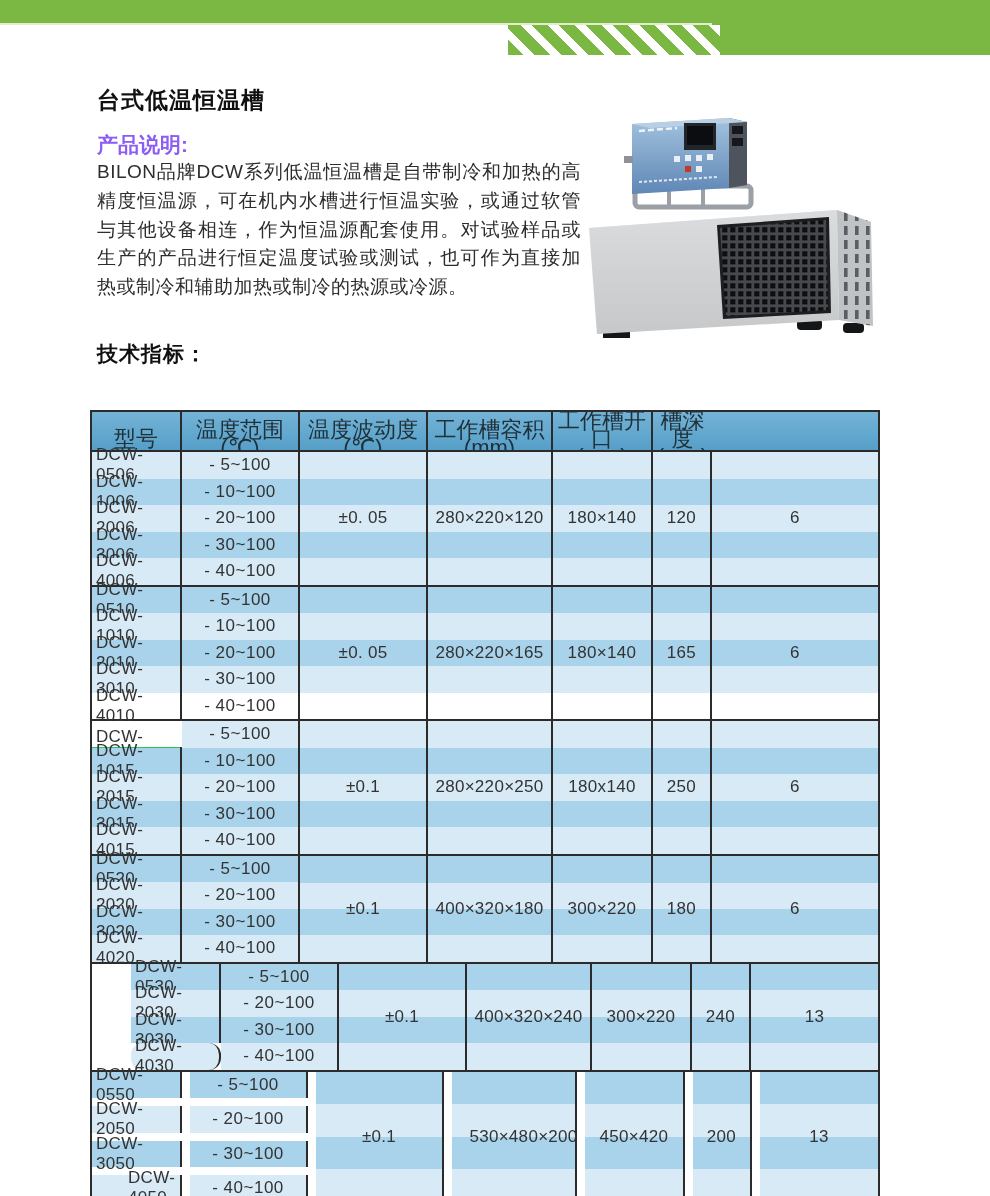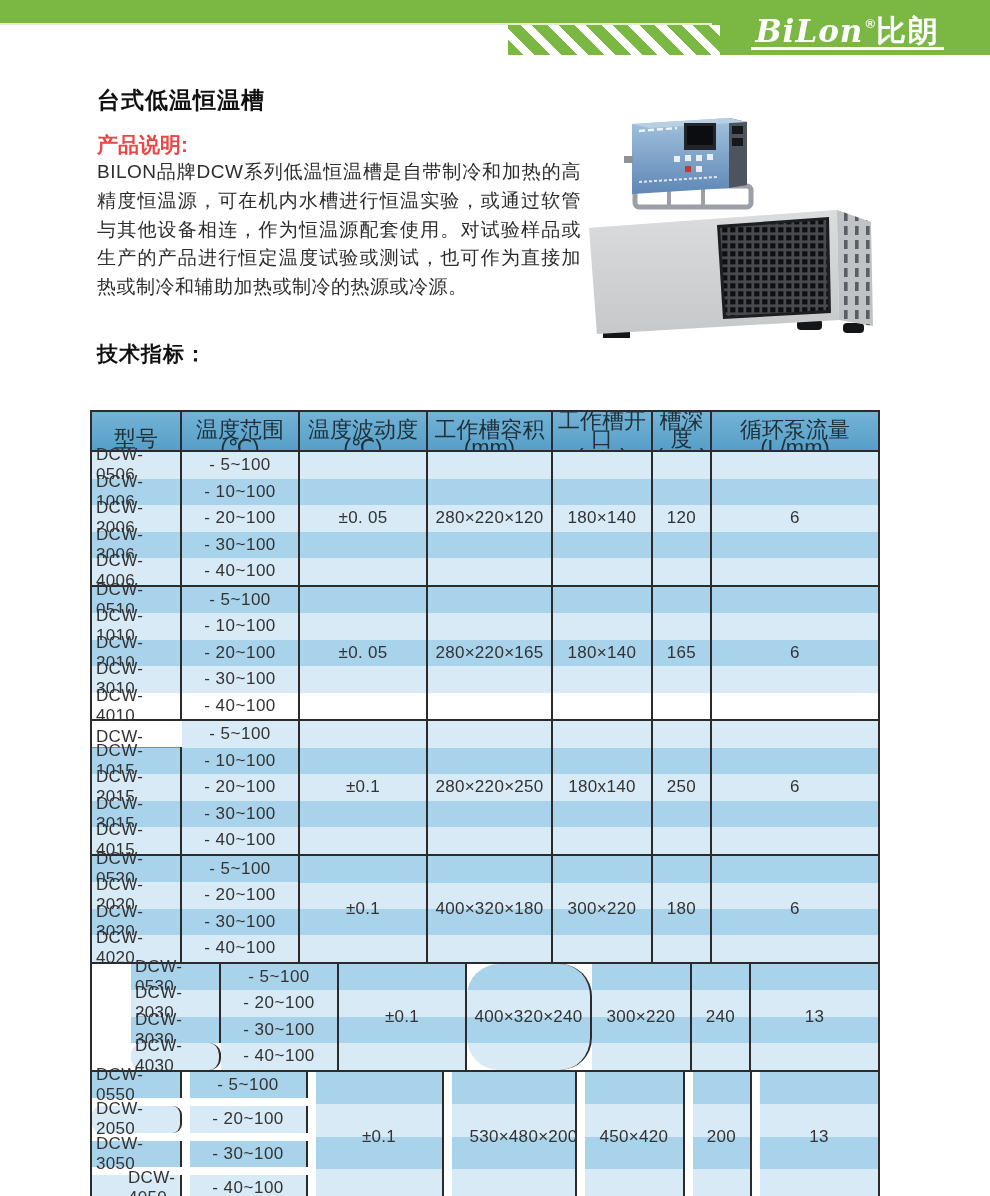--- a/index.html
+++ b/index.html
@@ -19,21 +19,21 @@
           border-bottom:3px solid #ffffff; padding:0 4px 1px 4px; white-space:nowrap;
           display:flex; align-items:flex-end; }
   .logo-script { font-family:"DejaVu Serif","Liberation Serif",serif; font-style:italic;
                  font-weight:bold; font-size:31px; line-height:30px; letter-spacing:1px; }
   .logo-reg { font-size:13px; line-height:13px; margin:0 1px 16px 2px; font-weight:bold; }
   .logo-cn { font-size:30px; line-height:30px; font-weight:bold; letter-spacing:2px;
              font-family:"DejaVu Sans","Liberation Sans",sans-serif; }
 
   
   .title { position:absolute; left:97px; top:85px; font-size:23px; font-weight:bold; color:#111; letter-spacing:1px; }
-  .desc-heading { position:absolute; left:97px; top:131px; font-size:21px; font-weight:bold; color:#ef4444; }
+  .desc-heading { position:absolute; left:97px; top:131px; font-size:21px; font-weight:bold; color:#8b5cf6; }
   .description { position:absolute; left:97px; top:158px; width:484px; font-size:19px;
                  line-height:28.8px; color:#2d2d2d; text-align:justify; letter-spacing:0.5px; }
   .tech-heading { position:absolute; left:97px; top:340px; font-size:21px; font-weight:bold; color:#111; letter-spacing:1px; }
 
   
   .product { position:absolute; left:577px; top:98px; width:400px; height:240px; }
 
   
   .spec-table { position:absolute; left:90px; top:410px; width:790px;
                 border:2px solid #2b2b2b; color:#333; }
@@ -53,25 +53,20 @@
   .cell.val.last { border-right:none; }
 </style>
 </head>
 <body>
 
 <div class="page">
 
   <div class="bar-main"></div>
   <div class="bar-right"></div>
   <div class="bar-stripes"></div>
-  <div class="logo">
-    <span class="logo-script">BiLon</span>
-    <span class="logo-reg">®</span>
-    <span class="logo-cn">比朗</span>
-  </div>
 
   <div class="title">台式低温恒温槽</div>
   <div class="desc-heading">产品说明:</div>
   <div class="description">BILON品牌DCW系列低温恒温槽是自带制冷和加热的高精度恒温源，可在机内水槽进行恒温实验，或通过软管与其他设备相连，作为恒温源配套使用。对试验样品或生产的产品进行恒定温度试验或测试，也可作为直接加热或制冷和辅助加热或制冷的热源或冷源。</div>
   <div class="tech-heading">技术指标：</div>
 
   <div class="product">
     <svg viewBox="0 0 400 240" width="400" height="240">
       <defs>
         <linearGradient id="frontg" x1="0" y1="0" x2="0" y2="1">
@@ -148,24 +143,20 @@
           <div>(mm)</div>
         </div>
         <div class="th">
           <div>工作槽开口</div>
           <div>(mm)</div>
         </div>
         <div class="th">
           <div>槽深度</div>
           <div>(mm)</div>
         </div>
-        <div class="th">
-          <div>循环泵流量</div>
-          <div>(L/mm)</div>
-        </div>
       </div>
       <div class="tgroup" style="grid-template-rows: repeat(5, 26.5px);">
         <div class="cell model" style="grid-area: 1 / 1; background: rgb(215, 234, 246);">DCW-0506</div>
         <div class="cell range" style="grid-area: 1 / 2; background: rgb(215, 234, 246);">- 5~100</div>
         <div class="cell model" style="grid-area: 2 / 1; background: rgb(168, 211, 235);">DCW-1006</div>
         <div class="cell range" style="grid-area: 2 / 2; background: rgb(168, 211, 235);">- 10~100</div>
         <div class="cell model" style="grid-area: 3 / 1; background: rgb(215, 234, 246);">DCW-2006</div>
         <div class="cell range" style="grid-area: 3 / 2; background: rgb(215, 234, 246);">- 20~100</div>
         <div class="cell model" style="grid-area: 4 / 1; background: rgb(168, 211, 235);">DCW-3006</div>
         <div class="cell range" style="grid-area: 4 / 2; background: rgb(168, 211, 235);">- 30~100</div>
@@ -229,29 +220,29 @@
       <div class="tgroup" style="grid-template-rows: repeat(4, 26.5px); padding-left: 39px;">
         <div class="cell model" style="grid-area: 1 / 1; background: rgb(168, 211, 235);">DCW-0530</div>
         <div class="cell range" style="grid-area: 1 / 2; background: rgb(168, 211, 235);">- 5~100</div>
         <div class="cell model" style="grid-area: 2 / 1; background: rgb(215, 234, 246);">DCW-2030</div>
         <div class="cell range" style="grid-area: 2 / 2; background: rgb(215, 234, 246);">- 20~100</div>
         <div class="cell model" style="grid-area: 3 / 1; background: rgb(168, 211, 235);">DCW-3030</div>
         <div class="cell range" style="grid-area: 3 / 2; background: rgb(168, 211, 235);">- 30~100</div>
         <div class="cell model" style="grid-area: 4 / 1; background: rgb(215, 234, 246); border-radius: 12px;">DCW-4030</div>
         <div class="cell range" style="grid-area: 4 / 2; background: rgb(215, 234, 246);">- 40~100</div>
         <div class="cell val" style="grid-area: 1 / 3 / span 4; background: linear-gradient(rgb(168, 211, 235) 0%, rgb(168, 211, 235) 25%, rgb(215, 234, 246) 25%, rgb(215, 234, 246) 50%, rgb(168, 211, 235) 50%, rgb(168, 211, 235) 75%, rgb(215, 234, 246) 75%, rgb(215, 234, 246) 100%);">±0.1</div>
-        <div class="cell val" style="grid-area: 1 / 4 / span 4; background: linear-gradient(rgb(168, 211, 235) 0%, rgb(168, 211, 235) 25%, rgb(215, 234, 246) 25%, rgb(215, 234, 246) 50%, rgb(168, 211, 235) 50%, rgb(168, 211, 235) 75%, rgb(215, 234, 246) 75%, rgb(215, 234, 246) 100%); border-radius: 32px;">400×320×240</div>
+        <div class="cell val" style="grid-area: 1 / 4 / span 4; background: linear-gradient(rgb(168, 211, 235) 0%, rgb(168, 211, 235) 25%, rgb(215, 234, 246) 25%, rgb(215, 234, 246) 50%, rgb(168, 211, 235) 50%, rgb(168, 211, 235) 75%, rgb(215, 234, 246) 75%, rgb(215, 234, 246) 100%);">400×320×240</div>
         <div class="cell val" style="grid-area: 1 / 5 / span 4; background: linear-gradient(rgb(168, 211, 235) 0%, rgb(168, 211, 235) 25%, rgb(215, 234, 246) 25%, rgb(215, 234, 246) 50%, rgb(168, 211, 235) 50%, rgb(168, 211, 235) 75%, rgb(215, 234, 246) 75%, rgb(215, 234, 246) 100%);">300×220</div>
         <div class="cell val" style="grid-area: 1 / 6 / span 4; background: linear-gradient(rgb(168, 211, 235) 0%, rgb(168, 211, 235) 25%, rgb(215, 234, 246) 25%, rgb(215, 234, 246) 50%, rgb(168, 211, 235) 50%, rgb(168, 211, 235) 75%, rgb(215, 234, 246) 75%, rgb(215, 234, 246) 100%);">240</div>
         <div class="cell val last" style="grid-area: 1 / 7 / span 4; background: linear-gradient(rgb(168, 211, 235) 0%, rgb(168, 211, 235) 25%, rgb(215, 234, 246) 25%, rgb(215, 234, 246) 50%, rgb(168, 211, 235) 50%, rgb(168, 211, 235) 75%, rgb(215, 234, 246) 75%, rgb(215, 234, 246) 100%);">13</div>
       </div>
       <div class="tgroup" style="grid-template-rows: repeat(4, 26.5px); gap: 8px;">
         <div class="cell model" style="grid-area: 1 / 1; background: rgb(168, 211, 235);">DCW-0550</div>
         <div class="cell range" style="grid-area: 1 / 2; background: rgb(168, 211, 235);">- 5~100</div>
-        <div class="cell model" style="grid-area: 2 / 1; background: rgb(215, 234, 246); border-radius: 9px;">DCW-2050</div>
+        <div class="cell model" style="grid-area: 2 / 1; background: rgb(215, 234, 246);">DCW-2050</div>
         <div class="cell range" style="grid-area: 2 / 2; background: rgb(215, 234, 246);">- 20~100</div>
         <div class="cell model" style="grid-area: 3 / 1; background: rgb(168, 211, 235);">DCW-3050</div>
         <div class="cell range" style="grid-area: 3 / 2; background: rgb(168, 211, 235);">- 30~100</div>
         <div class="cell model" style="grid-area: 4 / 1; background: rgb(215, 234, 246); padding-left: 36px;">DCW-4050</div>
         <div class="cell range" style="grid-area: 4 / 2; background: rgb(215, 234, 246);">- 40~100</div>
         <div class="cell val" style="grid-area: 1 / 3 / span 4; background: linear-gradient(rgb(168, 211, 235) 0%, rgb(168, 211, 235) 25%, rgb(215, 234, 246) 25%, rgb(215, 234, 246) 50%, rgb(168, 211, 235) 50%, rgb(168, 211, 235) 75%, rgb(215, 234, 246) 75%, rgb(215, 234, 246) 100%);">±0.1</div>
         <div class="cell val" style="grid-area: 1 / 4 / span 4; background: linear-gradient(rgb(168, 211, 235) 0%, rgb(168, 211, 235) 25%, rgb(215, 234, 246) 25%, rgb(215, 234, 246) 50%, rgb(168, 211, 235) 50%, rgb(168, 211, 235) 75%, rgb(215, 234, 246) 75%, rgb(215, 234, 246) 100%); padding-left: 20px;">530×480×200</div>
         <div class="cell val" style="grid-area: 1 / 5 / span 4; background: linear-gradient(rgb(168, 211, 235) 0%, rgb(168, 211, 235) 25%, rgb(215, 234, 246) 25%, rgb(215, 234, 246) 50%, rgb(168, 211, 235) 50%, rgb(168, 211, 235) 75%, rgb(215, 234, 246) 75%, rgb(215, 234, 246) 100%);">450×420</div>
         <div class="cell val" style="grid-area: 1 / 6 / span 4; background: linear-gradient(rgb(168, 211, 235) 0%, rgb(168, 211, 235) 25%, rgb(215, 234, 246) 25%, rgb(215, 234, 246) 50%, rgb(168, 211, 235) 50%, rgb(168, 211, 235) 75%, rgb(215, 234, 246) 75%, rgb(215, 234, 246) 100%);">200</div>
         <div class="cell val last" style="grid-area: 1 / 7 / span 4; background: linear-gradient(rgb(168, 211, 235) 0%, rgb(168, 211, 235) 25%, rgb(215, 234, 246) 25%, rgb(215, 234, 246) 50%, rgb(168, 211, 235) 50%, rgb(168, 211, 235) 75%, rgb(215, 234, 246) 75%, rgb(215, 234, 246) 100%);">13</div>

